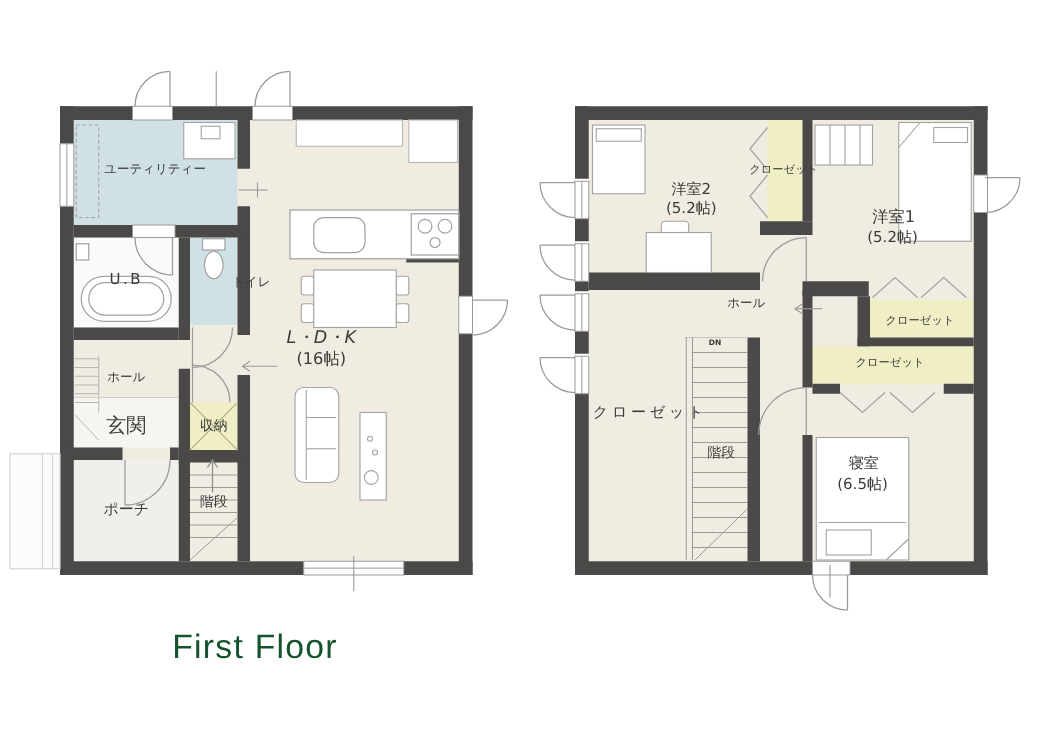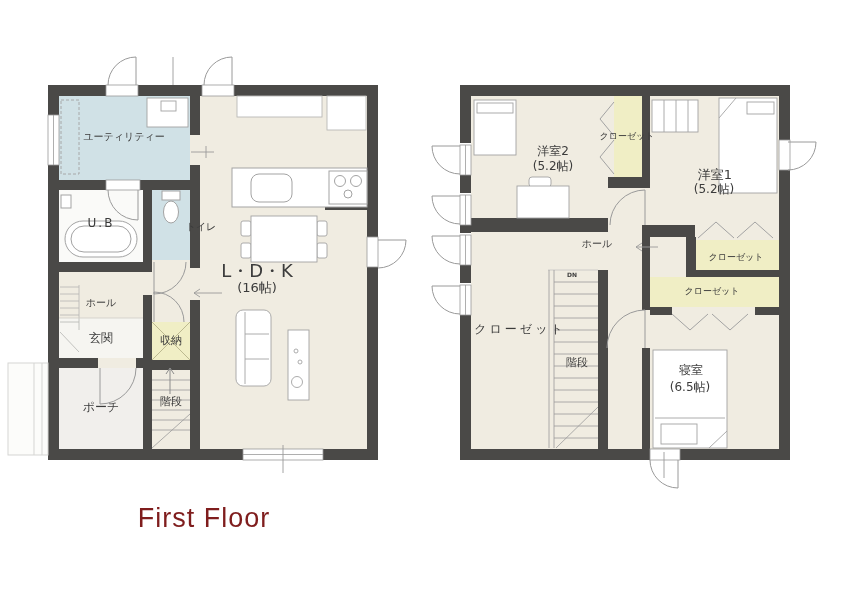--- a/index.html
+++ b/index.html
@@ -4,21 +4,21 @@
 <style>
   html,body{margin:0;padding:0;background:#ffffff;}
   #canvas{position:relative;width:842px;height:595px;background:#ffffff;overflow:hidden;
           font-family:"DejaVu Sans","Liberation Sans",sans-serif;}
   .fill{position:absolute;}
   .w{position:absolute;background:#4a4947;}
   svg.overlay{position:absolute;left:0;top:0;z-index:30;pointer-events:none;}
   .lbl{position:absolute;transform:translate(-50%,-50%);white-space:nowrap;z-index:40;
        color:#3b3b3b;font-weight:500;line-height:1.1;}
   .caption{position:absolute;transform:translate(-50%,-50%);white-space:nowrap;z-index:40;
-       color:#7f1d1d;font-size:27px;font-weight:400;letter-spacing:1px;
+       color:#14532d;font-size:27px;font-weight:400;letter-spacing:1px;
        font-family:"Liberation Sans","DejaVu Sans",sans-serif;}
   .floor-cream{background:#f0ece1;}
   .water{background:#d0e1e6;}
   .closet{background:#f0eec5;}
 </style>
 </head>
 <body>
 
 <div id="canvas">
 
@@ -290,25 +290,25 @@
       <line x1="658" y1="247" x2="636" y2="247"></line>
         <polyline points="642,243 636,247 642,251"></polyline>
       <line x1="664" y1="452" x2="664" y2="478"></line>
     </g>
   </svg>
 
   <div class="lbl" style="left:124px;top:136px;font-size:10px;">ユーティリティー</div>
   <div class="lbl" style="left:101px;top:224px;font-size:12px;letter-spacing:2px;">U.B</div>
   <div class="lbl" style="left:181px;top:226px;font-size:10px;margin-left:20px;">トイレ</div>
   <div class="lbl" style="left:101px;top:302px;font-size:10px;">ホール</div>
-  <div class="lbl" style="left:101px;top:340px;font-size:12px;font-family:Liberation Mono, monospace;">玄関</div>
+  <div class="lbl" style="left:101px;top:340px;font-size:16px;">玄関</div>
   <div class="lbl" style="left:171px;top:341px;font-size:11px;">収納</div>
   <div class="lbl" style="left:101px;top:408px;font-size:12px;">ポーチ</div>
   <div class="lbl" style="left:171px;top:402px;font-size:11px;">階段</div>
-  <div class="lbl" style="left:257px;top:271px;font-size:18px;">L・D・K</div>
+  <div class="lbl" style="left:257px;top:271px;font-size:14px;font-style:italic;">L・D・K</div>
   <div class="lbl" style="left:257px;top:288px;font-size:13px;">(16帖)</div>
 
   <div class="lbl" style="left:553px;top:152px;font-size:12px;">洋室2</div>
   <div class="lbl" style="left:553px;top:167px;font-size:12px;">(5.2帖)</div>
   <div class="lbl" style="left:627px;top:137px;font-size:9px;">クローゼット</div>
   <div class="lbl" style="left:715px;top:175px;font-size:13px;">洋室1</div>
   <div class="lbl" style="left:714px;top:190px;font-size:12px;">(5.2帖)</div>
   <div class="lbl" style="left:597px;top:243px;font-size:10px;">ホール</div>
   <div class="lbl" style="left:736px;top:258px;font-size:9px;">クローゼット</div>
   <div class="lbl" style="left:712px;top:292px;font-size:9px;">クローゼット</div>

